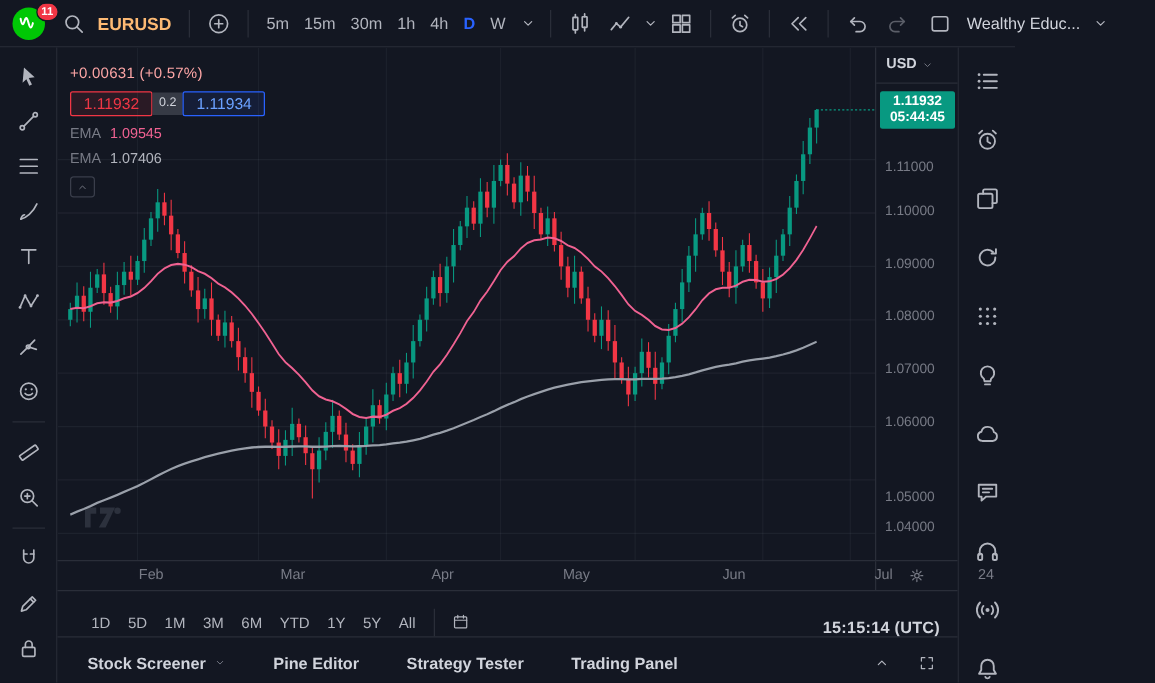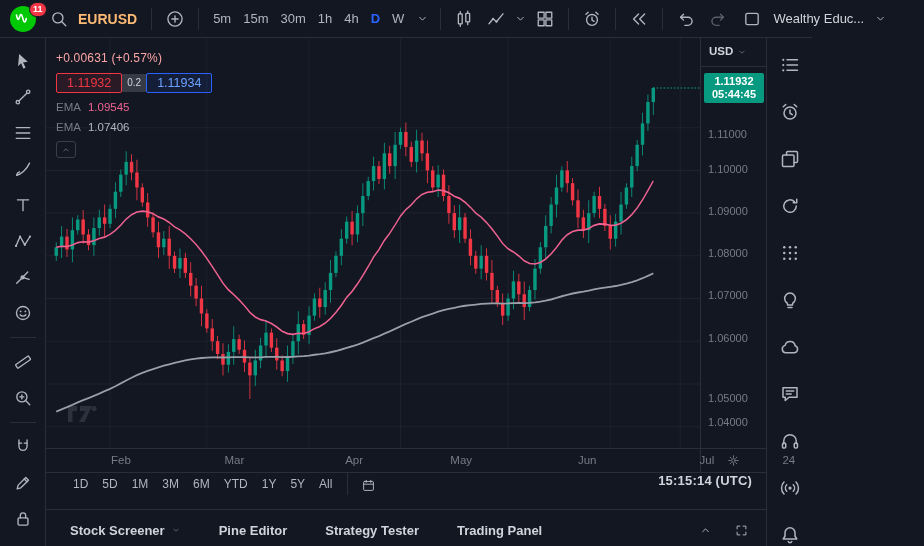--- a/index.html
+++ b/index.html
@@ -54,21 +54,21 @@
   .axis-underline{position:absolute;top:28px;left:0;right:0;border-top:1px solid #2a2e39}
   .price-label{position:absolute;left:7px;white-space:nowrap}
   .price-tag{position:absolute;left:3px;width:60px;background:#089981;color:#fff;text-align:center;border-radius:2px;padding:2px 0;font-size:11px;font-weight:700;line-height:13px;z-index:2}
   
   .time-axis{height:24px;display:flex;border-top:1px solid #2a2e39;flex:none}
   .time-strip{flex:1;position:relative;font-size:11.5px;color:#787b86;cursor:ew-resize}
   .time-label{position:absolute;top:5px;width:34px;text-align:center;margin-left:-17px}
   .axis-corner{width:66px;flex:none;border-left:1px solid #2a2e39;display:flex;align-items:center;justify-content:center;color:#787b86}
   .axis-corner .icon-btn{width:22px;height:20px;color:#787b86}
   
-  .range-row{height:37px;display:flex;align-items:flex-start;border-top:1px solid #2a2e39;padding:0 14px 0 20px;gap:2px;flex:none}
+  .range-row{height:37px;display:flex;align-items:flex-end;border-top:1px solid #2a2e39;padding:0 14px 0 20px;gap:2px;flex:none}
   .range-btn{background:none;border:none;color:#b2b5be;font-size:12px;padding:4px 7px;border-radius:4px;cursor:pointer;font-family:inherit}
   .clock{margin-left:auto;color:#d1d4dc;font-size:13px;font-weight:700;letter-spacing:.2px}
   
   .bottom-panel{height:41px;display:flex;align-items:center;border-top:1px solid #2a2e39;padding:0 10px 0 24px;gap:38px;flex:none}
   .tab{display:flex;align-items:center;gap:6px;color:#d1d4dc;font-size:13px;font-weight:600;background:none;border:none;cursor:pointer;padding:0;font-family:inherit}
   .tab .ic10{color:#787b86}
   .bp-right{margin-left:auto;display:flex;gap:6px}
 </style>
 </head>
 <body>

